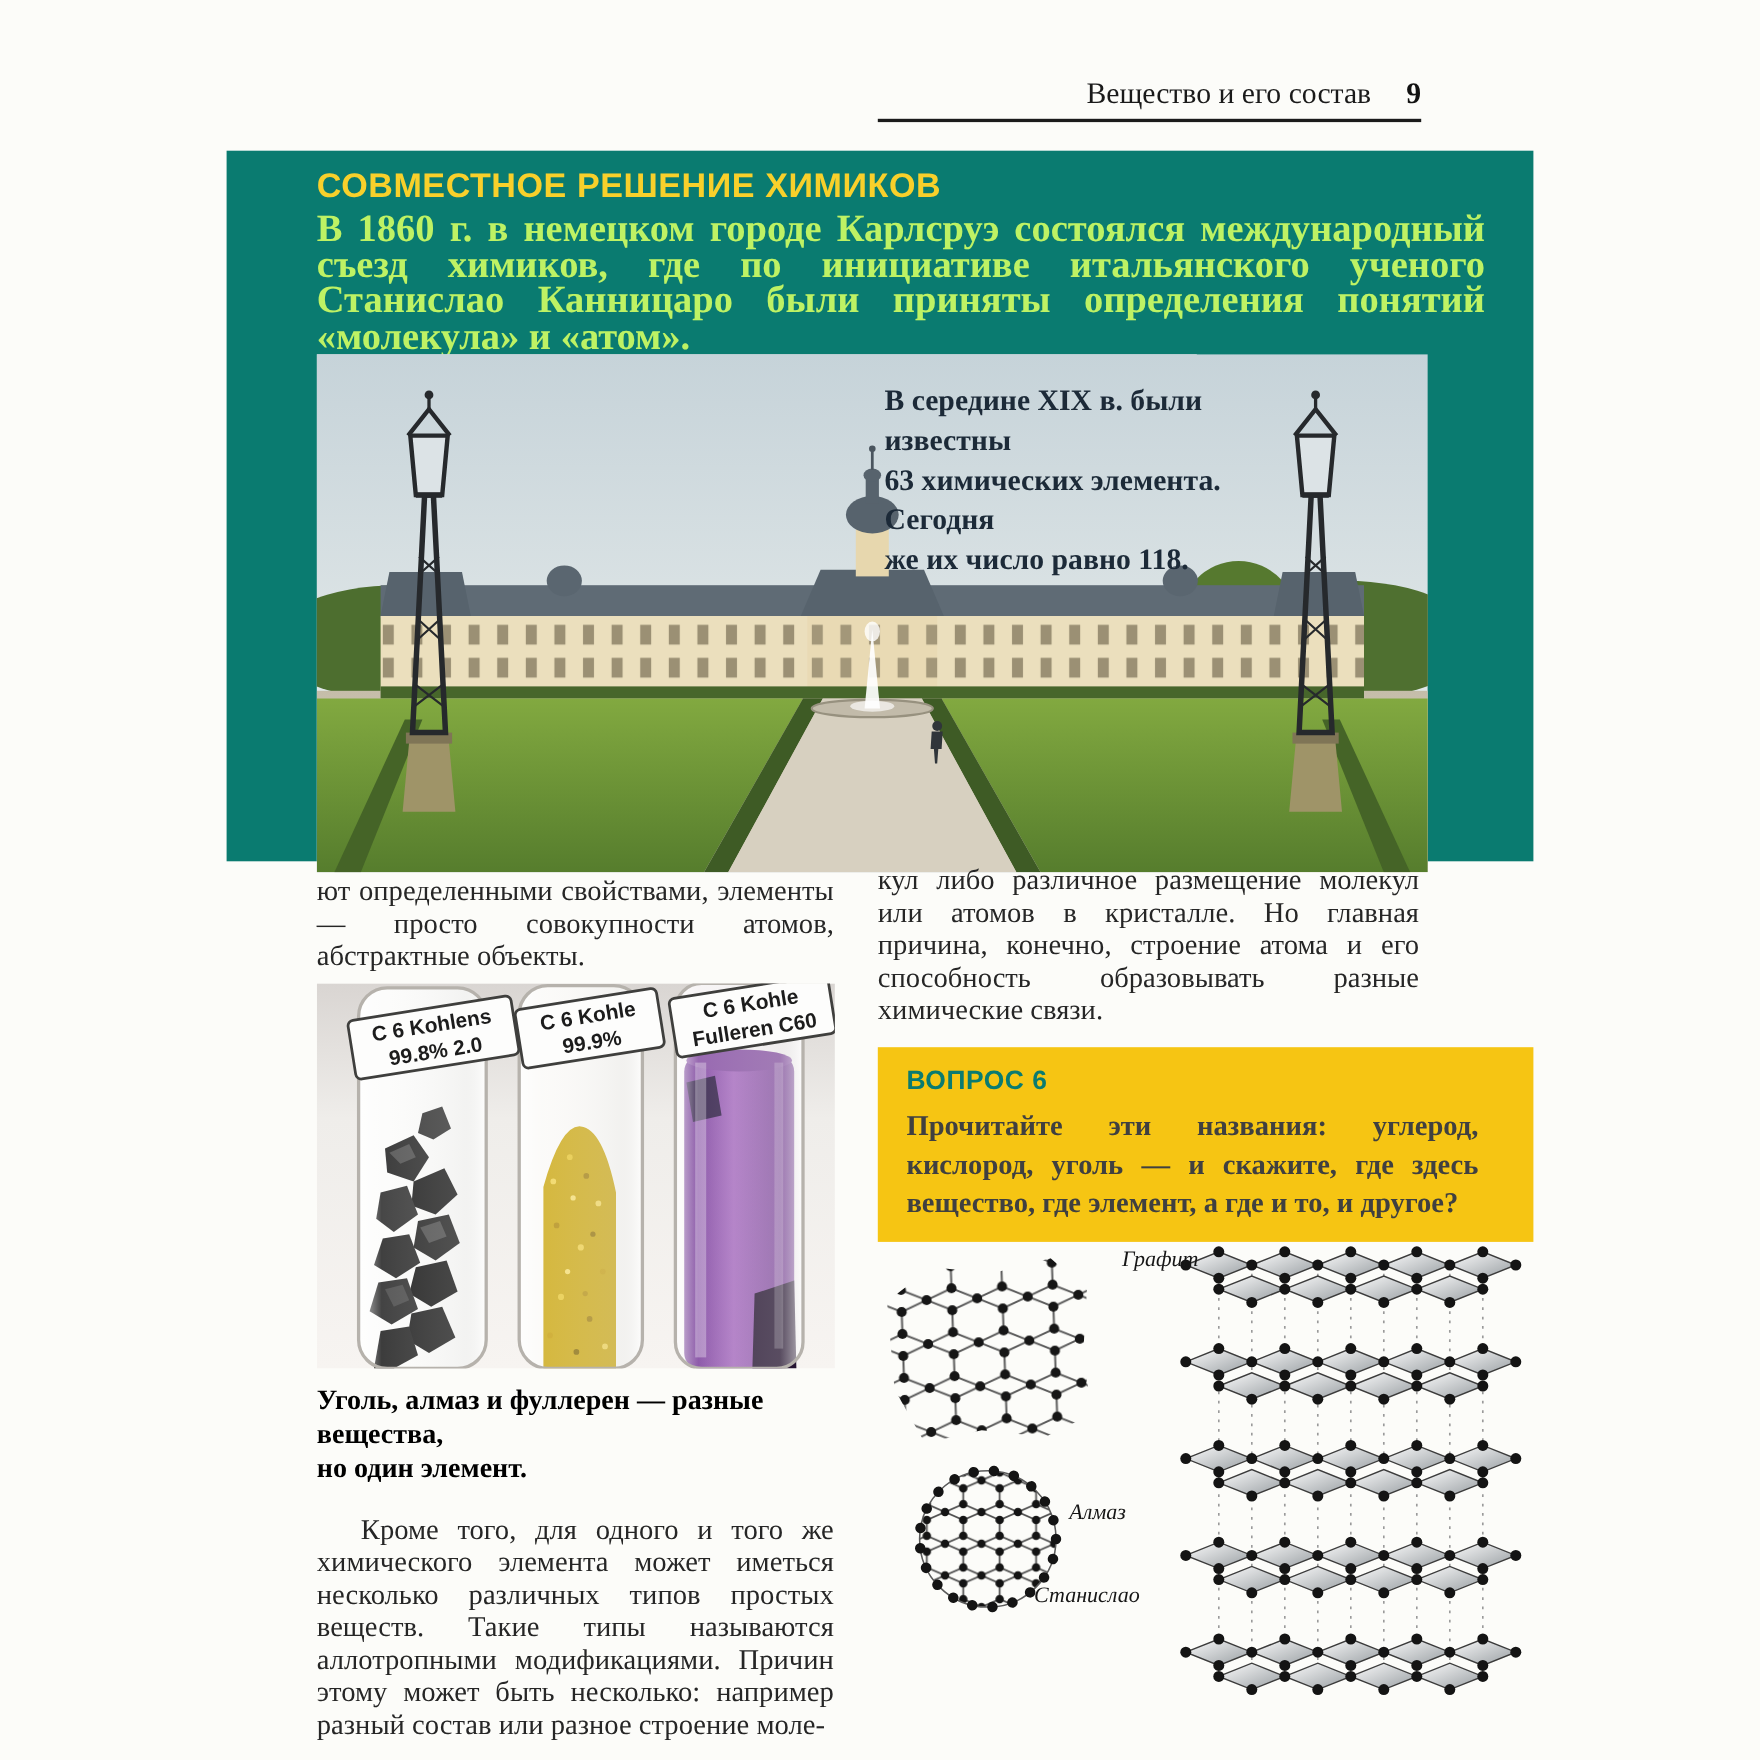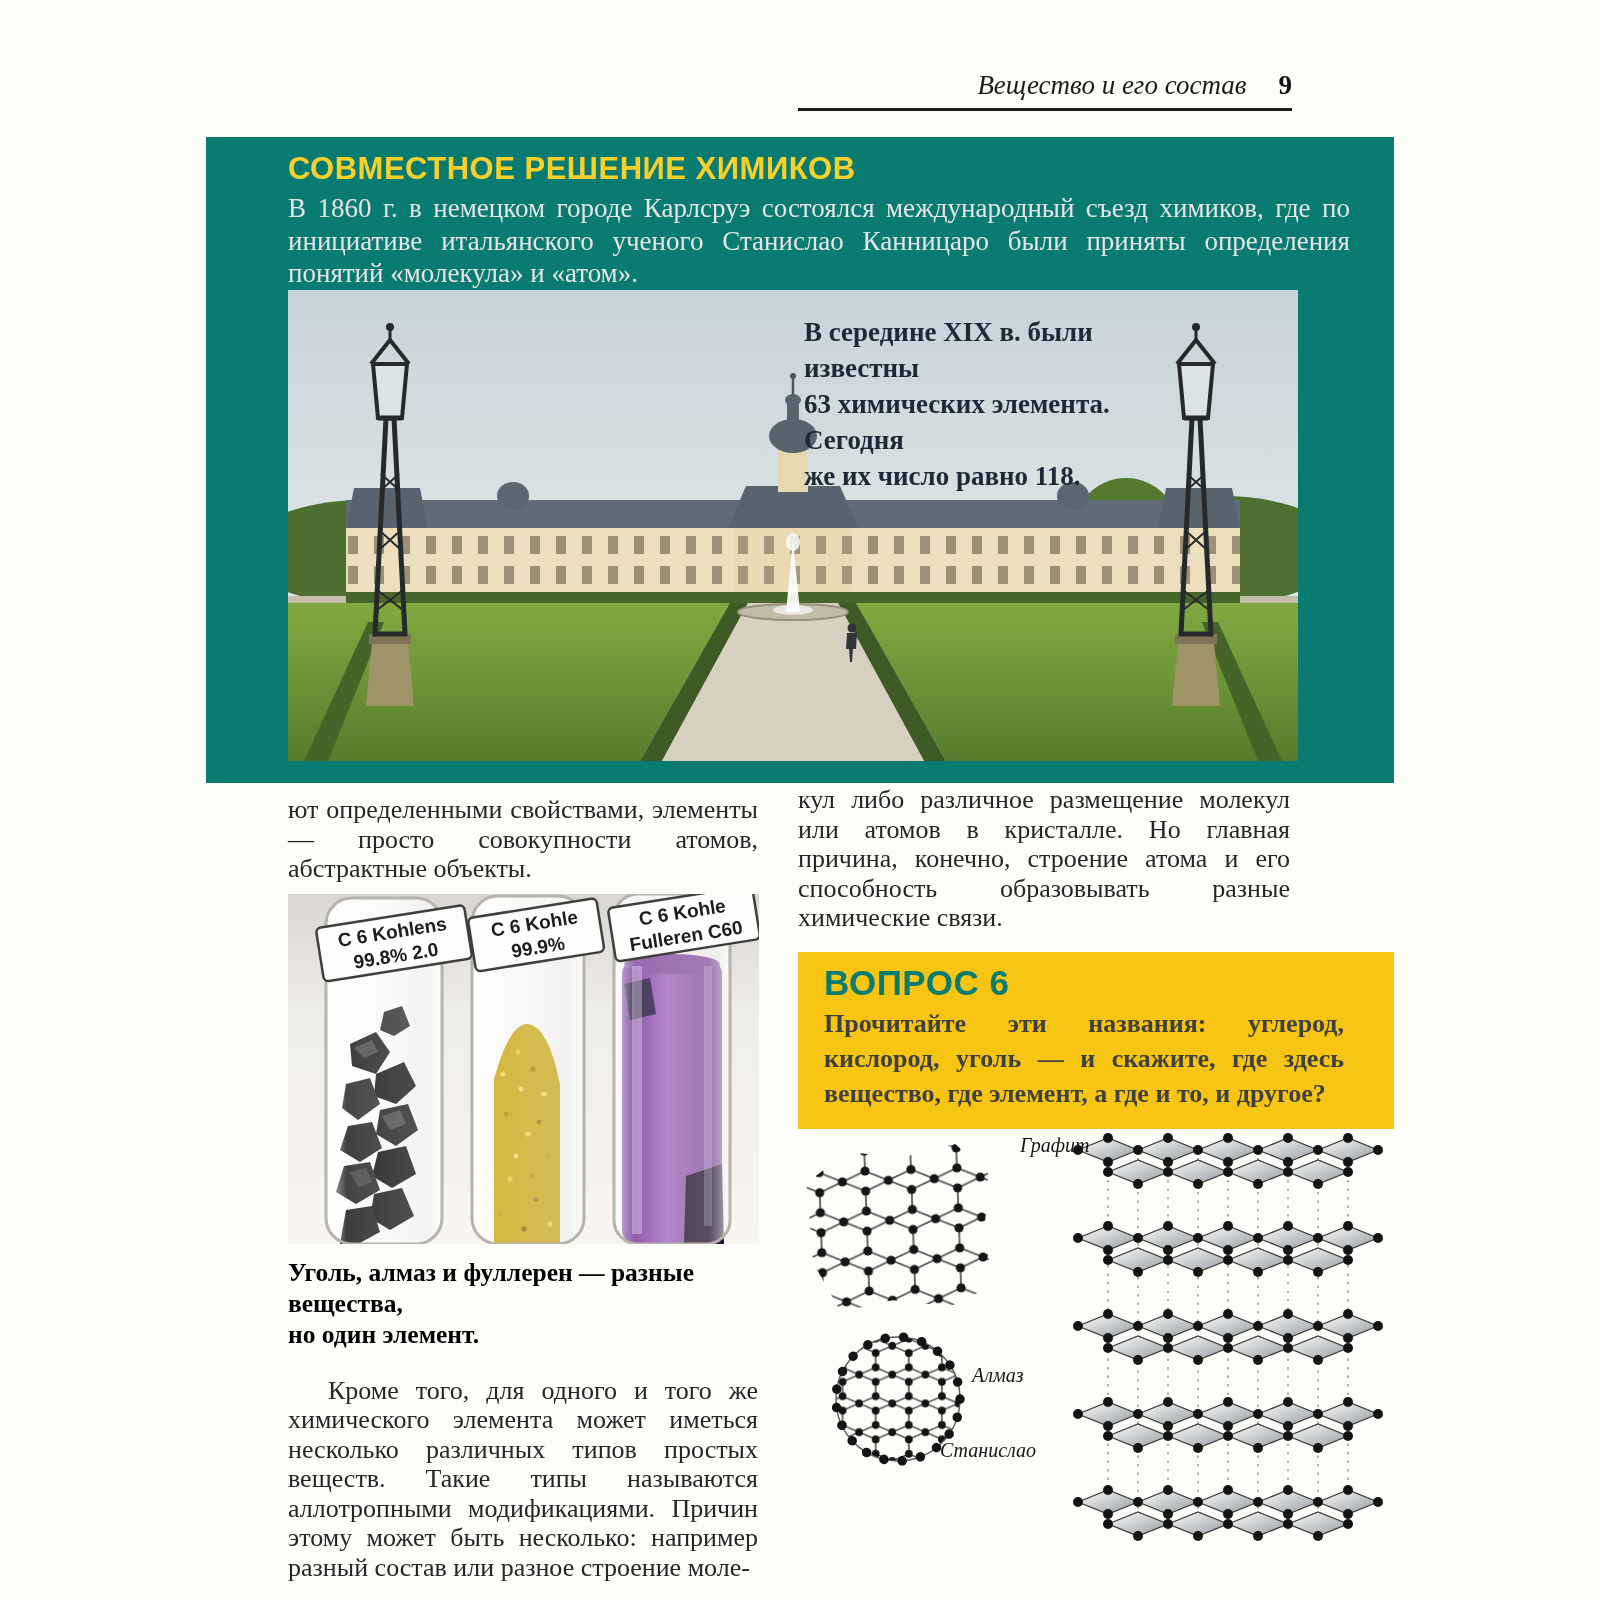--- a/index.html
+++ b/index.html
@@ -3,52 +3,52 @@
 <meta charset="utf-8">
 <style>
   html,body{margin:0;padding:0;background:#ffffff;}
   .page{position:relative;width:1600px;height:1600px;background:#fcfcf9;overflow:hidden;
         font-family:"Liberation Serif","DejaVu Serif",serif;color:#262626;}
   .preline{white-space:pre-line;}
 
   
   .page-header{position:absolute;left:798px;top:70px;width:494px;display:flex;
                justify-content:flex-end;align-items:baseline;gap:32px;}
-  .page-header .htitle{font-size:27px;color:#1a1a1a;font-style:italic;}
+  .page-header .htitle{font-size:27px;color:#1a1a1a;}
   .page-header .hnum{font-size:27px;font-weight:bold;color:#111;}
   .header-rule{position:absolute;left:798px;top:108px;width:494px;height:3px;background:#1b1b1b;}
 
   
   .info-box{position:absolute;left:206px;top:137px;width:1188px;height:646px;
             background:#0a7b70;box-sizing:border-box;padding:15px 3px 0 82px;}
   .info-title{font-family:"Liberation Sans","DejaVu Sans",sans-serif;font-weight:bold;
               font-size:31px;line-height:34px;color:#f8d02b;letter-spacing:.5px;margin:0;}
-  .info-text{margin:6px 0 0 0;width:1062px;font-size:27px;line-height:32.5px;
-             font-weight:normal;color:#e5e5e5;text-align:justify;}
+  .info-text{margin:6px 0 0 0;width:1062px;font-size:35px;line-height:32.5px;
+             font-weight:bold;color:#bef264;text-align:justify;}
   .palace-wrap{position:relative;margin-top:0;width:800px;height:471px;background:#cfd9dc;}
   .palace-wrap svg{position:absolute;left:0;top:0;}
   .photo-note{position:absolute;left:516px;top:24px;width:370px;font-size:27px;line-height:36px;
               font-weight:bold;color:#1c2a38;}
 
   
   .col-left{position:absolute;left:288px;top:795px;width:470px;}
   .col-right{position:absolute;left:798px;top:774px;width:596px;margin-top:11px;}
   .body-p{margin:0;font-size:26px;line-height:29.5px;text-align:justify;color:#262626;}
   .indent{text-indent:40px;}
   .col-right .body-p{padding-right:104px;}
 
   .tubes-figure{margin:10px 0 0 0;width:471px;height:350px;position:relative;}
   .fig-caption{margin:13px 0 0 0;font-size:25.5px;line-height:31px;font-weight:bold;color:#000000;}
   .col-left .body-p.second{margin-top:26px;}
 
   
   .question-box{margin-top:19px;box-sizing:border-box;width:596px;min-height:157px;
                 background:#f6c513;padding:15px 26px 18px 26px;}
   .question-title{margin:0;font-family:"Liberation Sans","DejaVu Sans",sans-serif;
-                  font-weight:bold;font-size:35px;line-height:32px;color:#0a7b70;letter-spacing:.5px;}
+                  font-weight:bold;font-size:24px;line-height:32px;color:#0a7b70;letter-spacing:.5px;}
   .question-text{margin:7px 0 0 0;width:520px;font-size:26px;line-height:35px;
                  font-weight:bold;color:#404040;text-align:justify;}
 
   
   .structures-figure{position:relative;margin-top:3px;width:596px;height:410px;}
   .structures-figure .diag{position:absolute;}
   .diag-label{position:absolute;font-style:italic;font-size:20px;color:#161616;white-space:nowrap;}
 </style>
 </head>
 <body>

